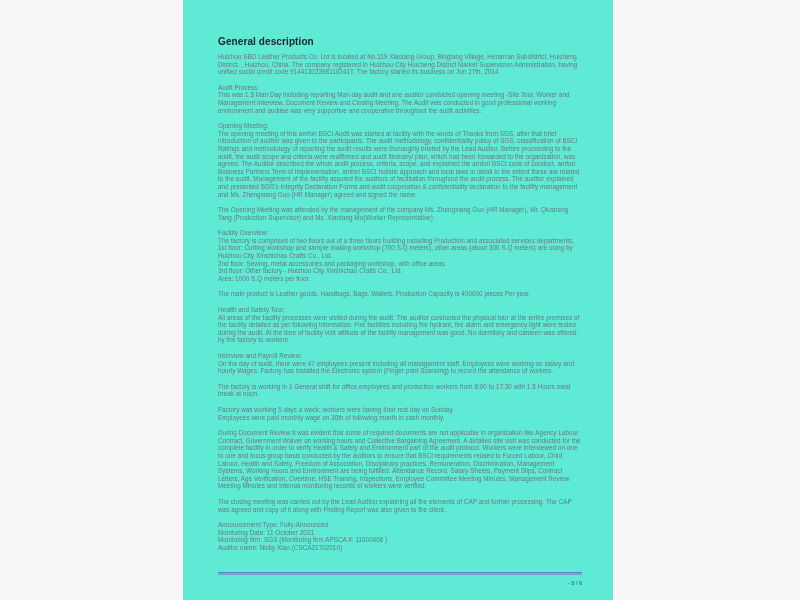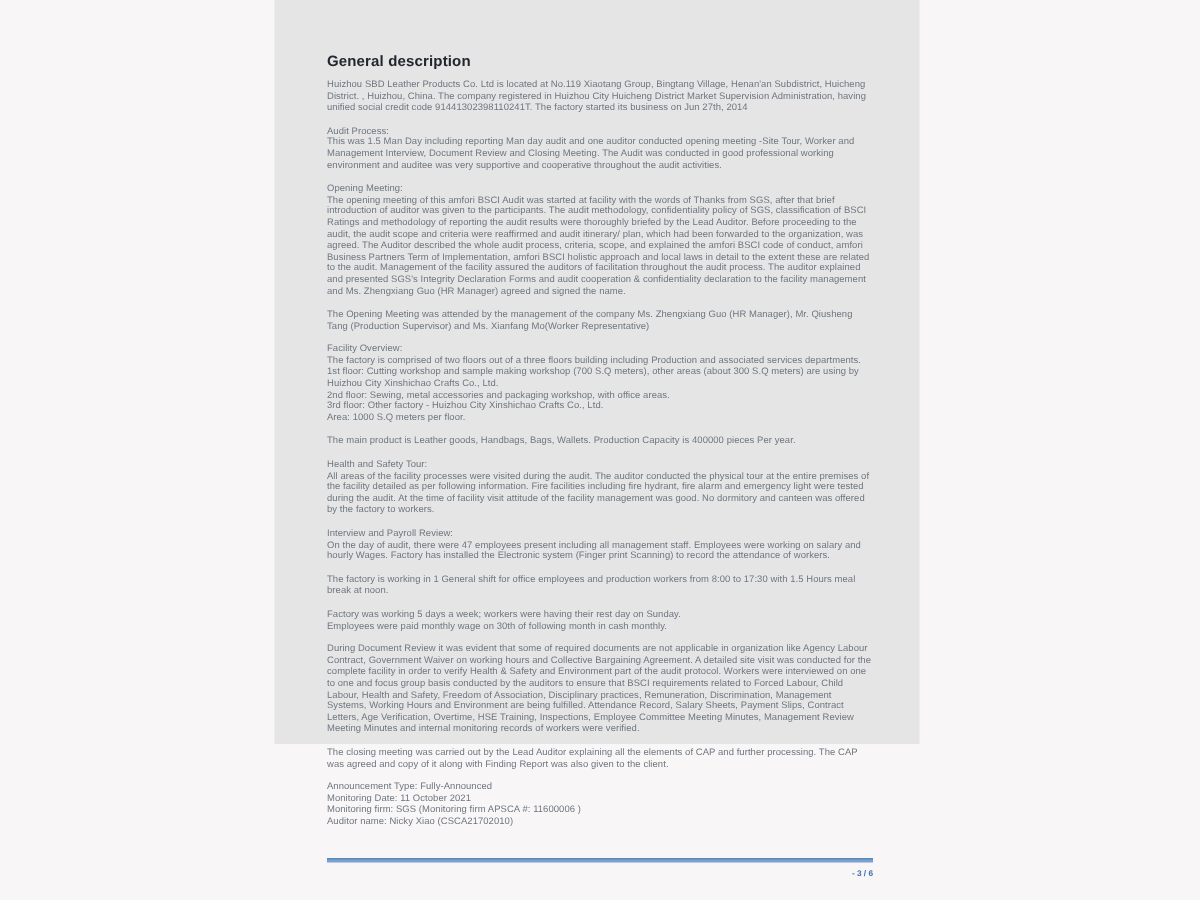--- a/index.html
+++ b/index.html
@@ -15,22 +15,22 @@
     position: relative;
     width: 800px;
     height: 600px;
     background: #f8f6f6;
   }
   .pdf-page {
     position: absolute;
     left: 183px;
     top: 0;
     width: 430px;
-    height: 496px;
-    background: #e5e5e5;
+    height: 600px;
+    background: #5eead4;
   }
   .page-content {
     position: absolute;
     left: 35px;
     top: 36px;
     width: 364px;
   }
   .doc-heading {
     margin: 0 0 6px 0;
     font-size: 10px;

